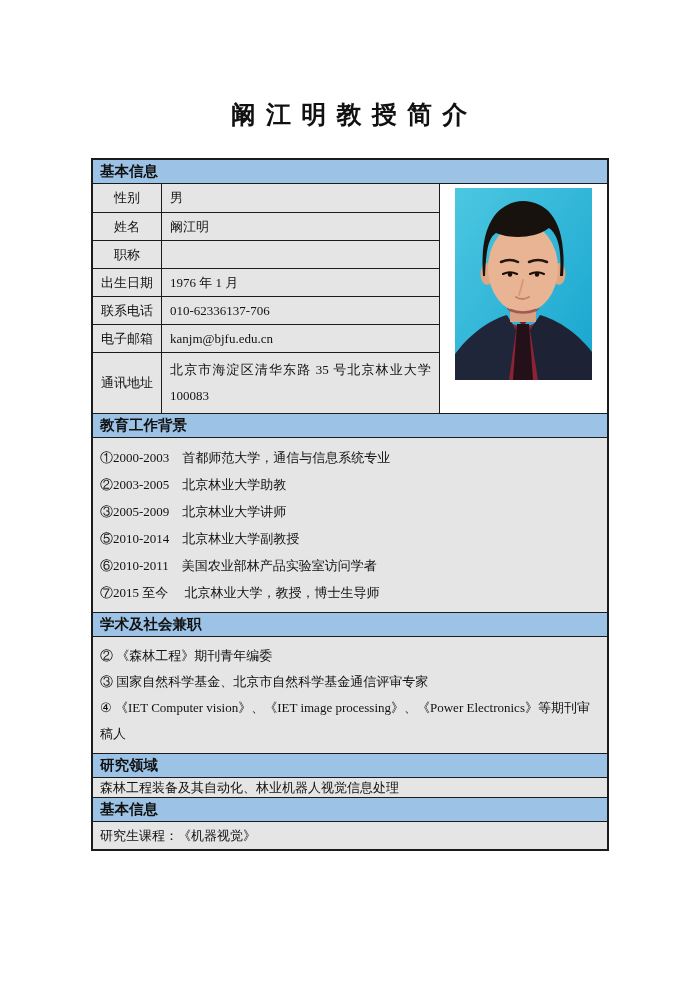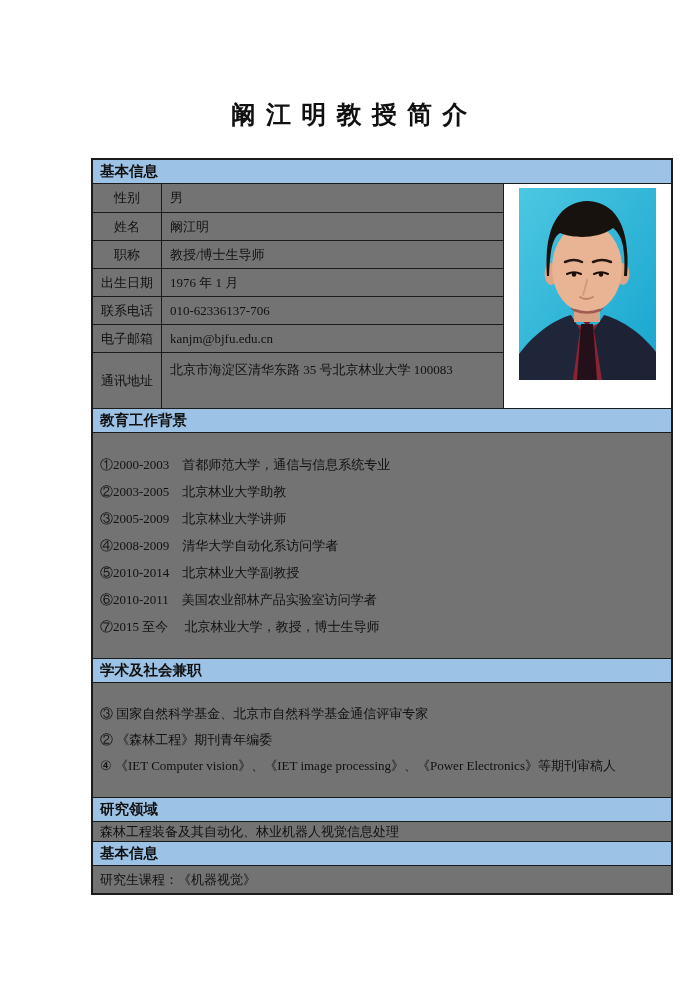--- a/index.html
+++ b/index.html
@@ -24,23 +24,23 @@
     text-align: center;
     font-size: 25px;
     font-weight: bold;
     letter-spacing: 2px;
     white-space: pre;
   }
   .profile-table {
     position: absolute;
     left: 91px;
     top: 150px;
-    width: 582px;
+    width: 518px;
     border: 2px solid var(--table-border, #1b1b1b);
-    background: #737373;
+    background: #e5e5e5;
   }
   .section-header {
     background: var(--section-header-bg, #9cc3e6);
     font-size: 14.5px;
     font-weight: bold;
     padding: 2px 7px 3px 7px;
     border-top: 1px solid var(--table-border, #1b1b1b);
     border-bottom: 1px solid var(--table-border, #1b1b1b);
     line-height: 18px;
   }
@@ -73,21 +73,21 @@
   .photo-cell {
     flex: 0 0 168px;
     border-left: 1px solid var(--table-border, #1b1b1b);
     display: flex;
     justify-content: center;
     align-items: flex-start;
     padding-top: 4px;
     background: #ffffff;
   }
   .photo-cell svg { display: block; }
-  .list { padding: 18px 7px; }
+  .list { padding: 6px 7px; }
   .list > div {
     font-size: 13px;
     white-space: pre-wrap;
   }
   .list-edu > div { line-height: 27px; }
   .list-jobs > div { line-height: 26px; }
   .list-teach { padding: 3px 7px; }
   .list-teach > div { line-height: 21px; }
   .single-row {
     padding: 1px 7px;
@@ -111,21 +111,20 @@
         <div class="info-row">
           <div class="info-label">性别</div>
           <div class="info-value">男</div>
         </div>
         <div class="info-row">
           <div class="info-label">姓名</div>
           <div class="info-value">阚江明</div>
         </div>
         <div class="info-row">
           <div class="info-label">职称</div>
-          <div class="info-value">教授/博士生导师</div>
         </div>
         <div class="info-row">
           <div class="info-label">出生日期</div>
           <div class="info-value">1976 年 1 月</div>
         </div>
         <div class="info-row">
           <div class="info-label">联系电话</div>
           <div class="info-value">010-62336137-706</div>
         </div>
         <div class="info-row">
@@ -180,30 +179,29 @@
           <path d="M55,122 Q68,127 81,122" stroke="#a05a52" stroke-width="2.5" fill="none" stroke-linecap="round"></path>
         </svg>
       </div>
     </div>
 
     <div class="section-header">教育工作背景</div>
     <div class="list list-edu">
       <div>①2000-2003　首都师范大学，通信与信息系统专业</div>
       <div>②2003-2005　北京林业大学助教</div>
       <div>③2005-2009　北京林业大学讲师</div>
-      <div>④2008-2009　清华大学自动化系访问学者</div>
       <div>⑤2010-2014　北京林业大学副教授</div>
       <div>⑥2010-2011　美国农业部林产品实验室访问学者</div>
       <div>⑦2015 至今　 北京林业大学，教授，博士生导师</div>
     </div>
 
     <div class="section-header">学术及社会兼职</div>
     <div class="list list-jobs">
+      <div>② 《森林工程》期刊青年编委</div>
       <div>③ 国家自然科学基金、北京市自然科学基金通信评审专家</div>
-      <div>② 《森林工程》期刊青年编委</div>
       <div>④ 《IET Computer vision》、《IET image processing》、《Power Electronics》等期刊审稿人</div>
     </div>
 
     <div class="section-header">研究领域</div>
     <div class="single-row">森林工程装备及其自动化、林业机器人视觉信息处理</div>
 
     <div class="section-header">基本信息</div>
     <div class="list list-teach">
       <div>研究生课程：《机器视觉》</div>
     </div>

